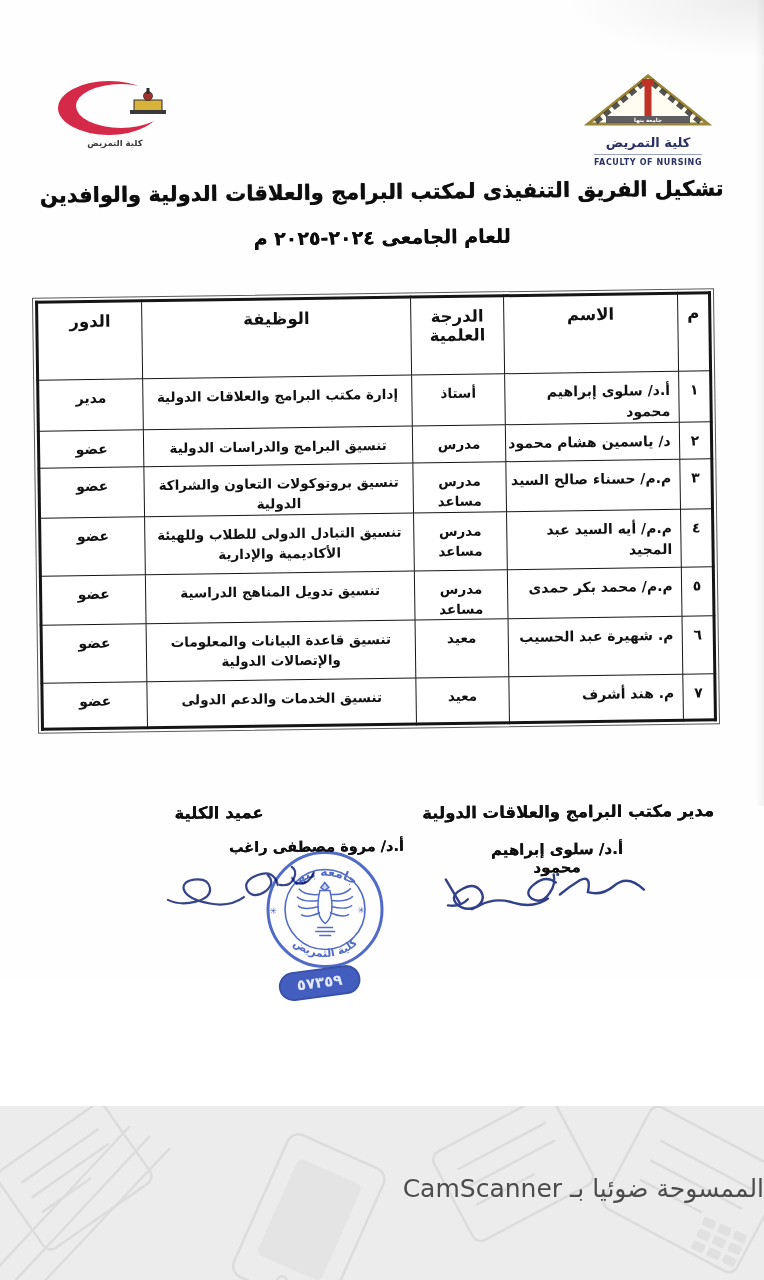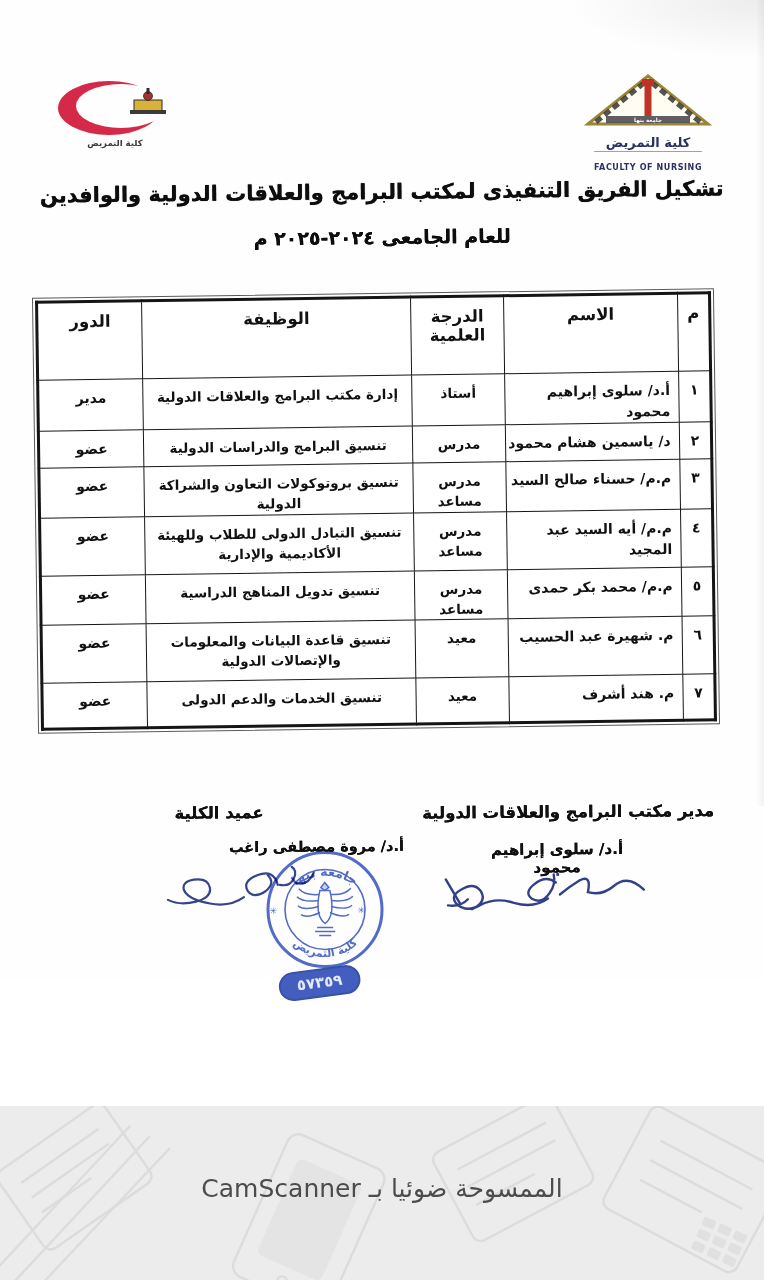--- a/index.html
+++ b/index.html
@@ -8,21 +8,21 @@
   .page::before { content:""; position:absolute; top:0; right:0; width:200px; height:60px;
     background:radial-gradient(ellipse at top right, rgba(0,0,0,.07), transparent 70%); pointer-events:none; }
   .page::after { content:""; position:absolute; top:0; right:0; bottom:174px; width:8px;
     background:linear-gradient(to left, rgba(0,0,0,.05), transparent); pointer-events:none; }
 
   
   .logo-left { position:absolute; left:56px; top:80px; width:118px; text-align:center; direction:rtl; }
   .logo-left .cap { font-size:8.5px; font-weight:700; color:#3a3a3a; margin-top:-4px; letter-spacing:1px; }
   .logo-right { position:absolute; left:578px; top:70px; width:140px; text-align:center; }
   .logo-right .ar { font-size:13px; font-weight:700; color:#2a3163; letter-spacing:1px; margin-top:1px; }
-  .logo-right .en { font-size:8px; font-weight:700; color:#2a3163; letter-spacing:.6px; margin-top:1px; border-top:1px solid #9aa0c0; padding-top:11px; display:inline-block; }
+  .logo-right .en { font-size:8px; font-weight:700; color:#2a3163; letter-spacing:.6px; margin-top:1px; border-top:1px solid #9aa0c0; padding-top:3px; display:inline-block; }
 
   
   .title-wrap { position:absolute; left:0; right:0; top:180px; text-align:center; transform:rotate(-.6deg); color:#0d0d0d; }
   .title-line1 { font-size:21px; font-weight:700; text-shadow:0 0 .7px #000; letter-spacing:.3px; }
   .title-line2 { font-size:19px; font-weight:700; text-shadow:0 0 .6px #000; margin-top:22px; }
 
   
   .table-wrap { position:absolute; right:50px; top:296px; transform:rotate(-.8deg); }
   table { border-collapse:collapse; table-layout:fixed; width:676px; background:#fff;
           border:3.2px solid #151515; outline:1.4px solid #5a5a5a; outline-offset:2px; }
@@ -48,21 +48,21 @@
   .sig-svg { position:absolute; }
   .stamp-svg { position:absolute; left:262px; top:56px; mix-blend-mode:multiply; }
   .num-stamp { position:absolute; left:278px; top:178px; width:82px; height:29px;
     background:#2f4db8; border:2px solid #24409f; border-radius:15px; transform:rotate(-7deg);
     color:#dfe7ff; font-size:15px; font-weight:700; letter-spacing:3px; text-align:center; line-height:25px;
     opacity:.9; }
 
   
   .footer { position:absolute; left:0; top:1106px; width:764px; height:174px; background:#ececec; overflow:hidden; }
   .footer .pattern { position:absolute; left:0; top:0; opacity:.85; }
-  .footer-text { position:absolute; left:0; right:0; top:68px; text-align:center; direction:rtl;
+  .footer-text { position:absolute; left:0; right:0; top:68px; direction:rtl;
     font-size:25px; color:#4c4c4c; letter-spacing:.2px; }
   .footer-text .brand { letter-spacing:0; }
 </style>
 </head>
 <body>
 
 <div class="page">
 
   <div class="logo-left">
     <svg width="118" height="58" viewBox="0 0 118 58">

